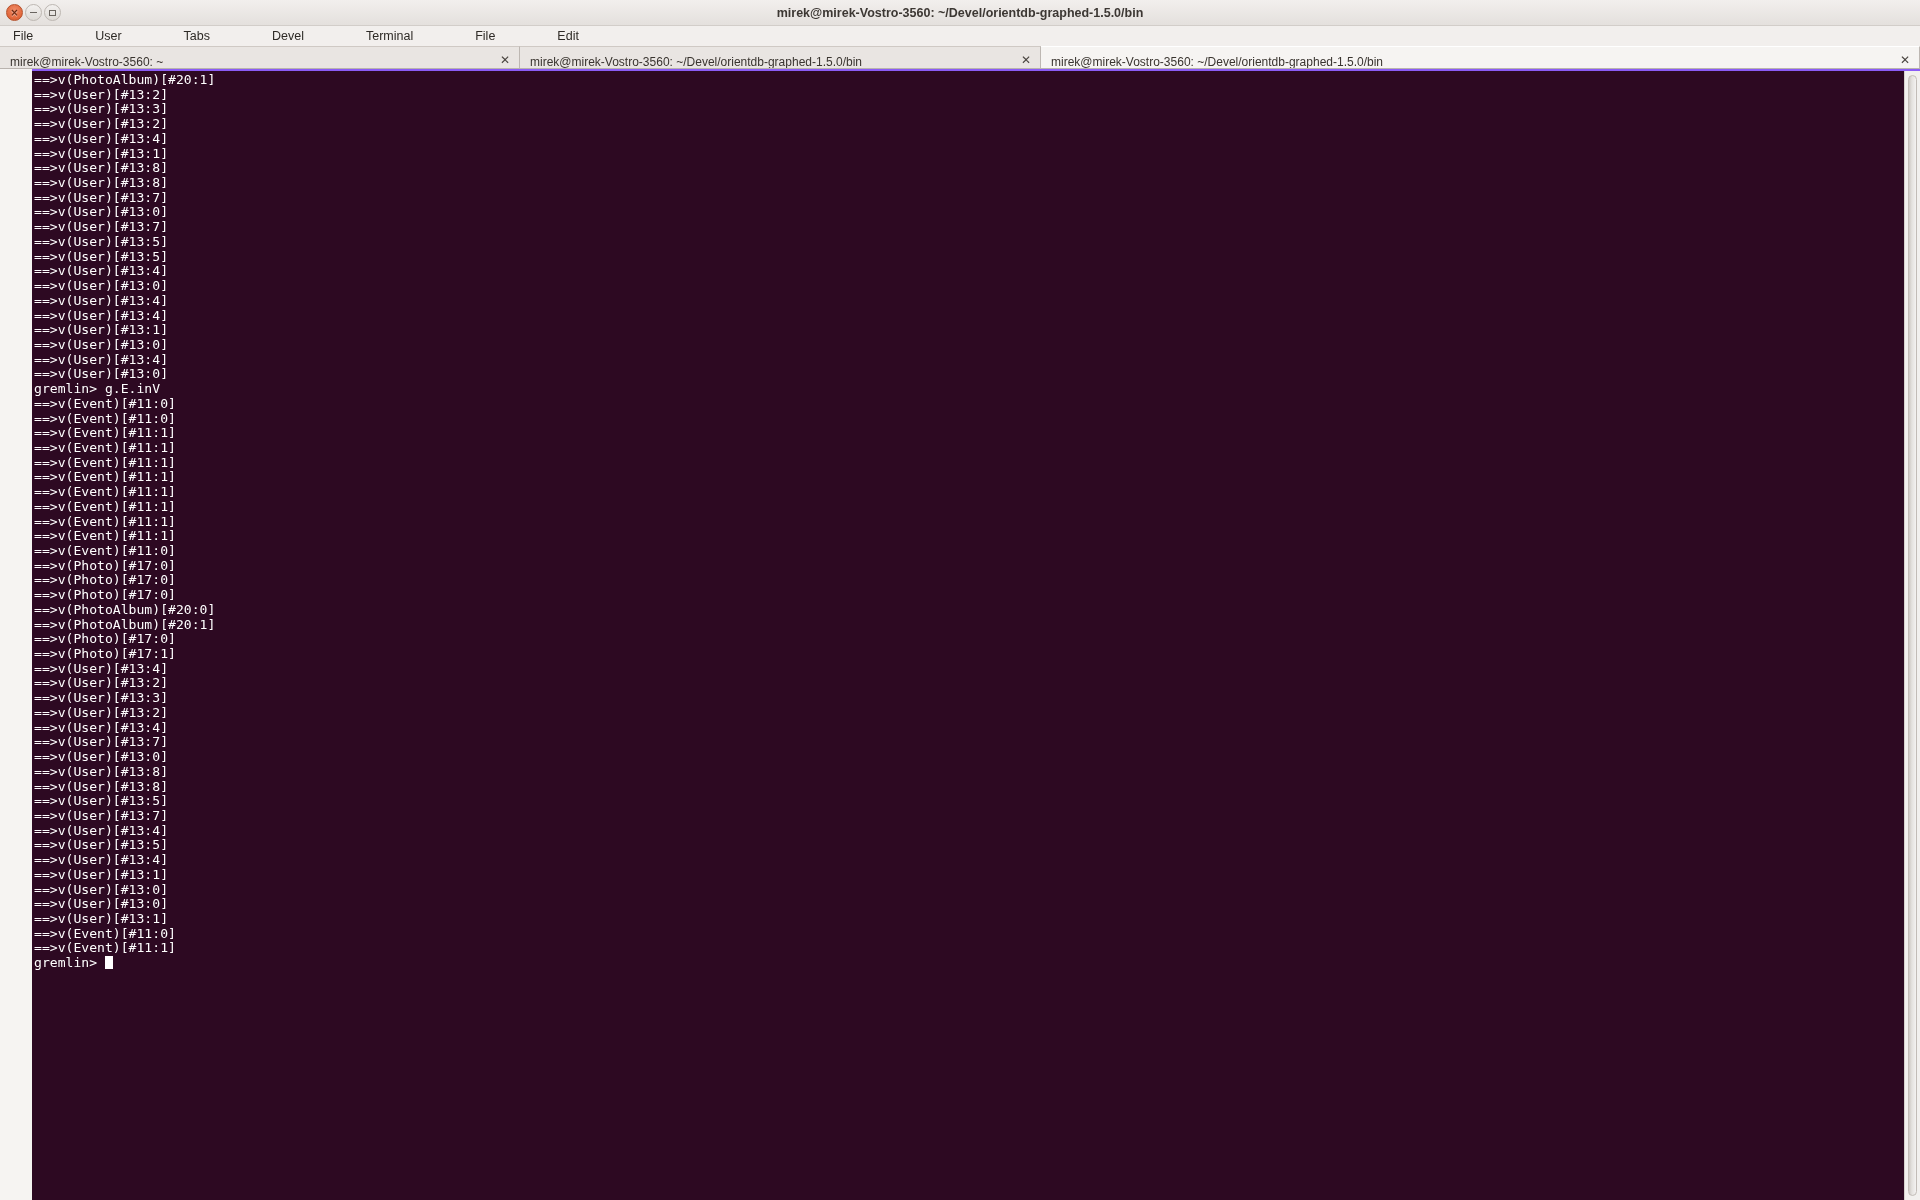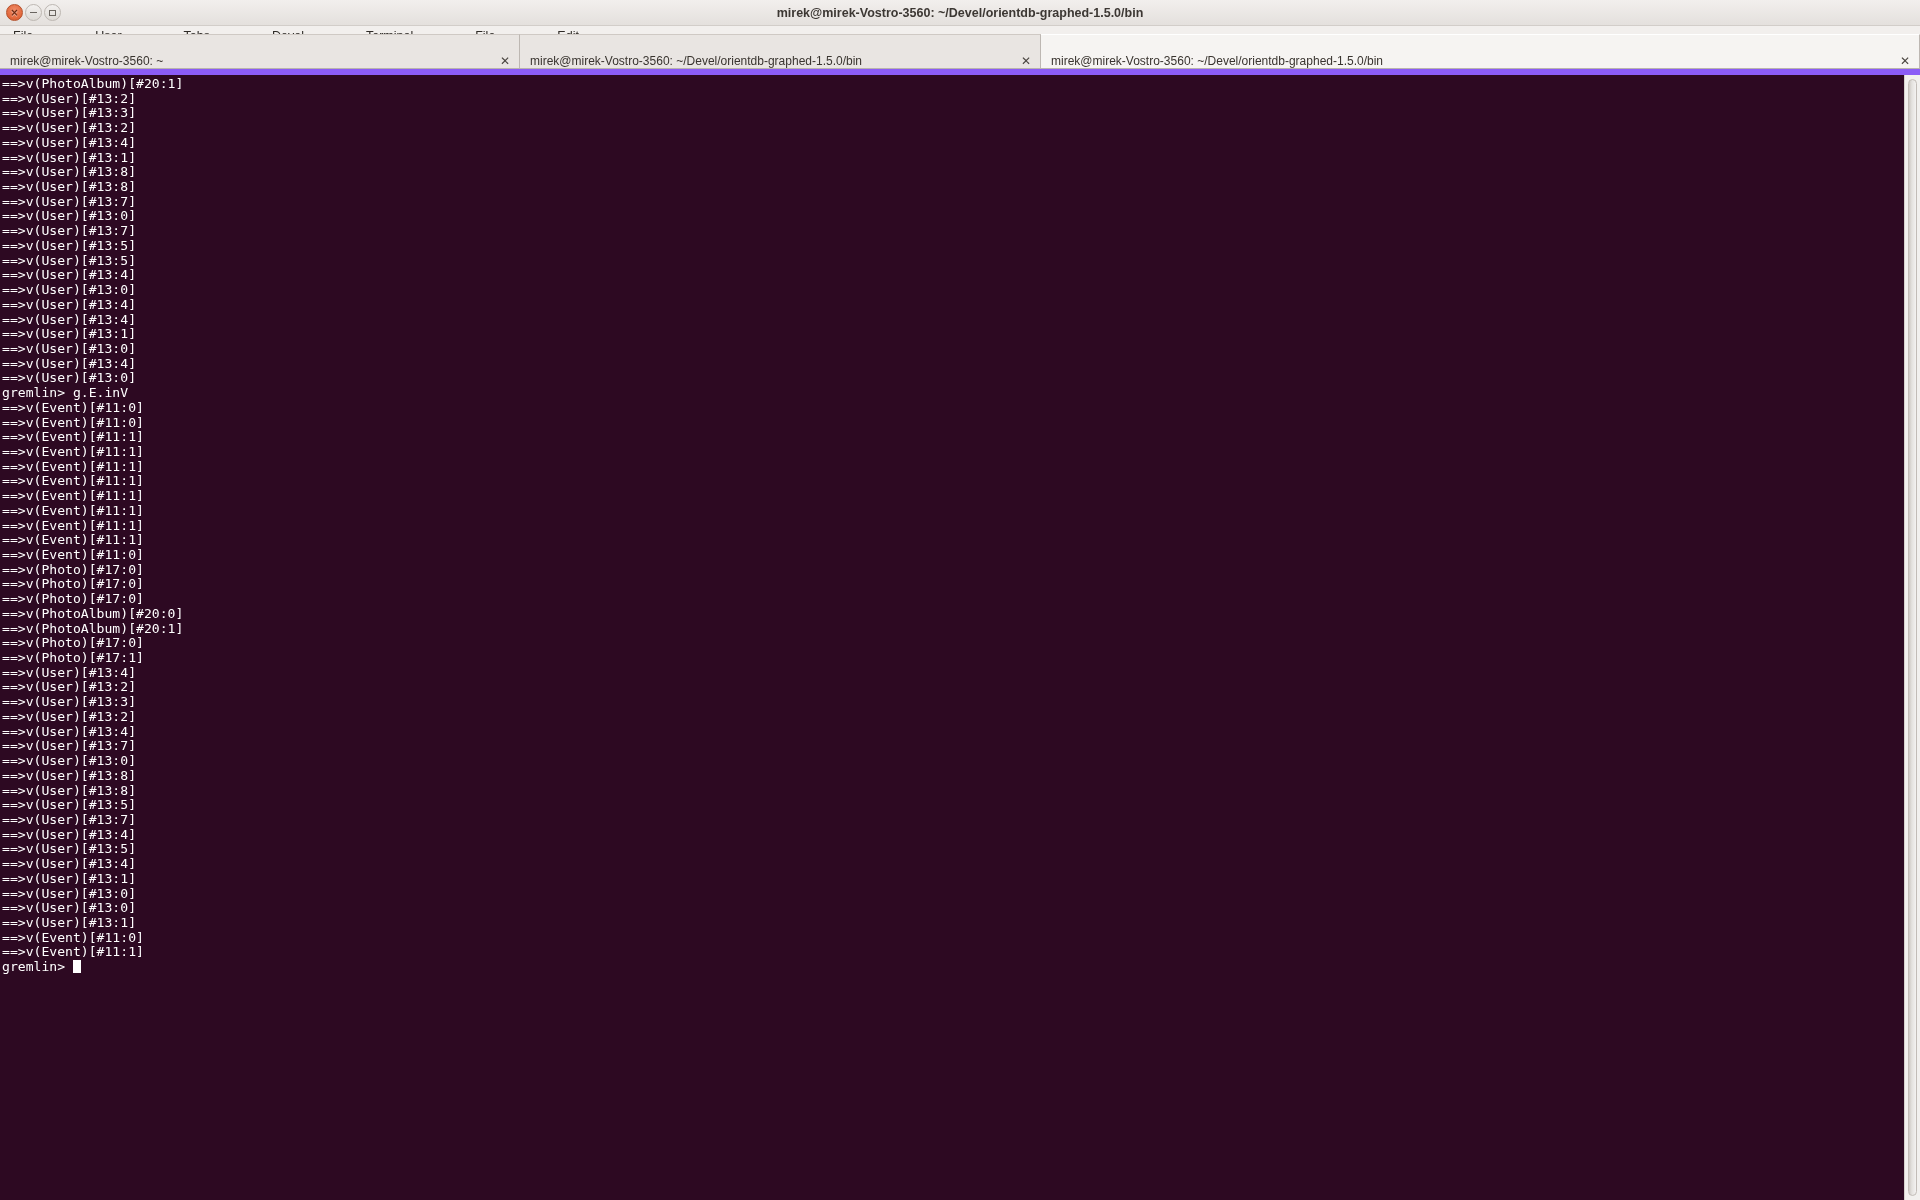--- a/index.html
+++ b/index.html
@@ -88,23 +88,23 @@
   
   #tabbar {
     height: 22px;
     flex: 0 0 22px;
     background: #d8d3cf;
     display: flex;
     align-items: flex-end;
     border-bottom: 1px solid #b9b3ae;
   }
   .tab {
-    height: 34px;
-    display: flex;
-    align-items: flex-end;
+    height: 22px;
+    display: flex;
+    align-items: flex-start;
     justify-content: space-between;
     padding: 8px 8px 0 10px;
     font-size: 12px;
     color: #39342f;
     background: #e9e5e2;
     border-right: 1px solid #bdb7b2;
     border-top: 1px solid #cfc9c4;
     overflow: hidden;
     white-space: nowrap;
     cursor: default;
@@ -131,21 +131,22 @@
     font-family: "DejaVu Sans", sans-serif;
     cursor: default;
   }
 
   
   #terminal-wrap {
     flex: 1 1 auto;
     display: flex;
     background: #8b5cf6;
     min-height: 0;
-    border-top: 6px solid #8b5cf6;
+    border-top: 2px solid #8b5cf6;
+    margin-left: 32px;
   }
   #terminal {
     flex: 1 1 auto;
     background: #2d0922;
     color: #ffffff;
     font-family: "DejaVu Sans Mono", "Liberation Mono", monospace;
     font-size: 13.1px;
     line-height: 14.72px;
     padding: 2px 0 0 2px;
     overflow: hidden;

